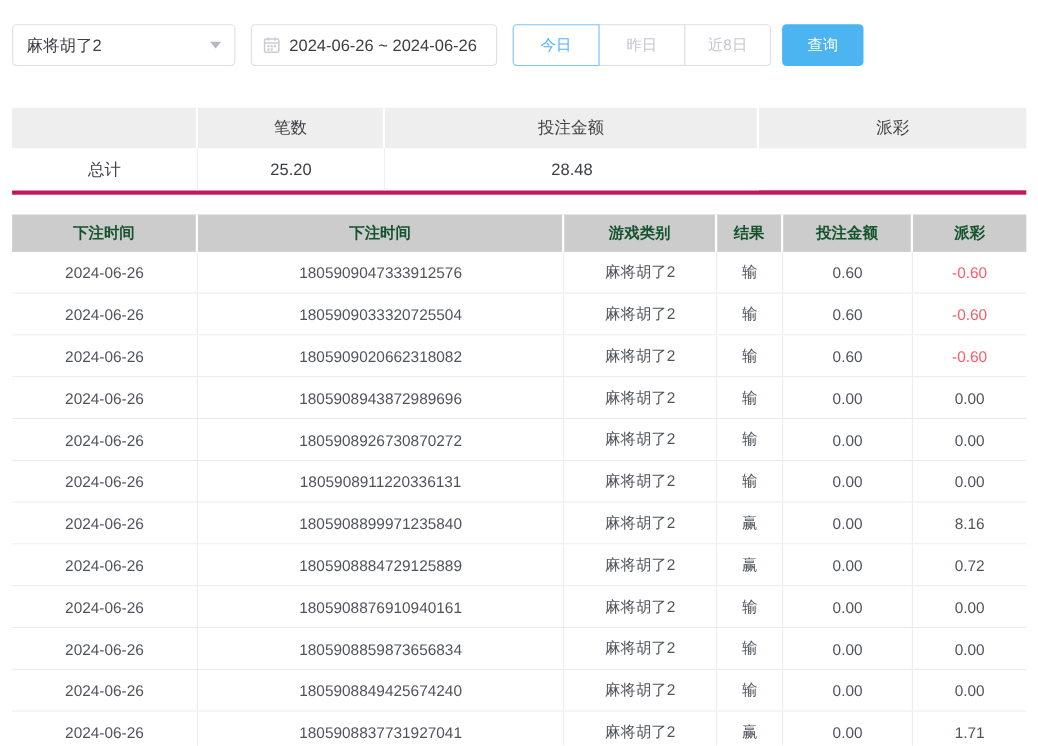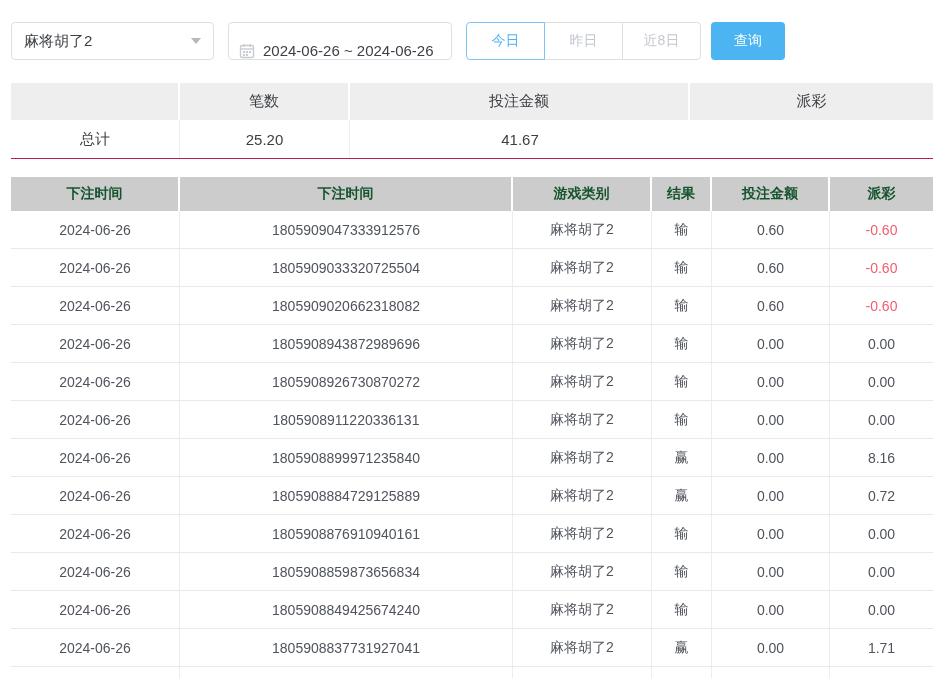--- a/index.html
+++ b/index.html
@@ -14,47 +14,47 @@
     display: flex; align-items: center; padding: 0 12px; cursor: pointer;
     justify-content: space-between; background: #fff;
   }
   .select .sel-text { font-size: 15px; color: #3c3f44; }
   .caret {
     width: 0; height: 0; border-left: 5px solid transparent; border-right: 5px solid transparent;
     border-top: 6px solid #b4b8bf;
   }
   .datepicker {
     margin-left: 14px; width: 224px; height: 38px; border: 1px solid #dcdfe6; border-radius: 4px;
-    display: flex; align-items: flex-end; padding: 0 10px; background: #fff; cursor: pointer;
+    display: flex; align-items: center; padding: 0 10px; background: #fff; cursor: pointer;
   }
   .datepicker .dp-text { font-size: 15px; color: #3c3f44; margin-left: 8px; white-space: nowrap; }
   .cal-icon { flex: 0 0 auto; display: inline-flex; }
   .btn-group { display: flex; margin-left: 14px; }
   .qbtn {
     width: 79px; height: 38px; background: #fff; border: 1px solid #dcdfe6;
     font-size: 14px; color: #c3c7cf; cursor: pointer; margin-left: -1px;
     font-family: inherit;
   }
   .qbtn:first-child { margin-left: 0; border-radius: 4px 0 0 4px; font-family: Liberation Mono, monospace; }
   .qbtn:last-child { border-radius: 0 4px 4px 0; }
   .qbtn.active { border: 1px solid #7cc4f5; color: #4fb3f2; position: relative; z-index: 2; }
   .query-btn {
     margin-left: 10px; width: 74px; height: 38px; background: #4db4f2; color: #fff;
     border: none; border-radius: 4px; font-size: 14px; cursor: pointer; font-family: inherit;
   }
 
   
-  .summary { margin-top: 23px; width: 922px; }
+  .summary { margin-top: 38px; width: 922px; }
   .summary .s-head { display: grid; grid-template-columns: 169px 170px 340px 243px; }
   .summary .s-head .sh {
     background: #eeeeee; height: 37px; display: flex; align-items: center; justify-content: center;
     font-size: 15px; color: #3c3f44; border-right: 2px solid #fff;
   }
   .summary .s-head .sh:last-child { border-right: none; }
-  .summary .s-body { display: grid; grid-template-columns: 169px 170px 340px 243px; border-bottom: 1px solid #be185d; }
+  .summary .s-body { display: grid; grid-template-columns: 169px 170px 340px 243px; border-bottom: 4px solid #be185d; }
   .summary .s-body .sd {
     height: 38px; display: flex; align-items: center; justify-content: center;
     font-size: 15px; color: #3c3f44; border-right: 1px solid #eceff2; background: #fff;
   }
   .summary .s-body .sd:last-child { border-right: none; }
 
   
   .maintable { margin-top: 18px; width: 922px; }
   .m-head { display: grid; grid-template-columns: 169px 333px 139px 60px 118px 103px; }
   .m-head .mh {
@@ -119,21 +119,21 @@
   <div class="summary">
     <div class="s-head">
       <div class="sh"></div>
       <div class="sh">笔数</div>
       <div class="sh">投注金额</div>
       <div class="sh">派彩</div>
     </div>
     <div class="s-body">
       <div class="sd">总计</div>
       <div class="sd">25.20</div>
-      <div class="sd">41.67</div>
+      <div class="sd">28.48</div>
     </div>
   </div>
 
   <div class="maintable">
     <div class="m-head">
       <div class="mh">下注时间</div>
       <div class="mh">下注时间</div>
       <div class="mh">游戏类别</div>
       <div class="mh">结果</div>
       <div class="mh">投注金额</div>

